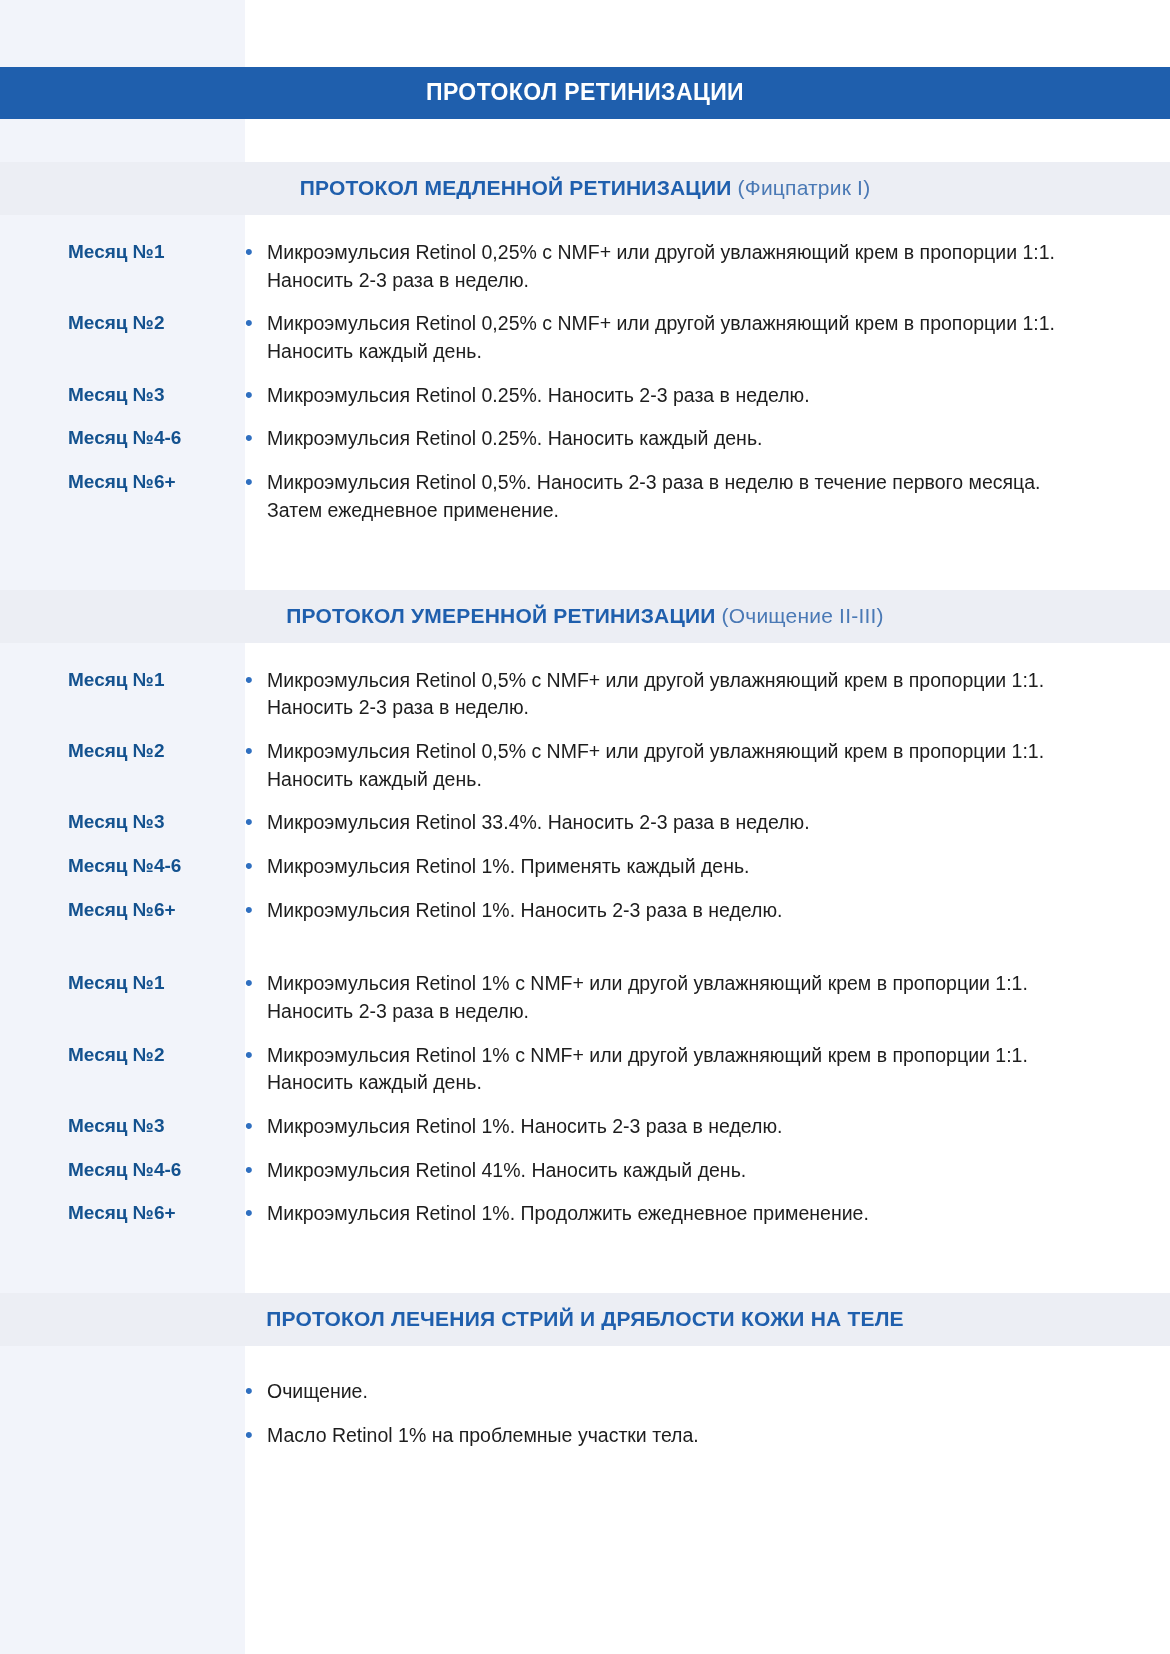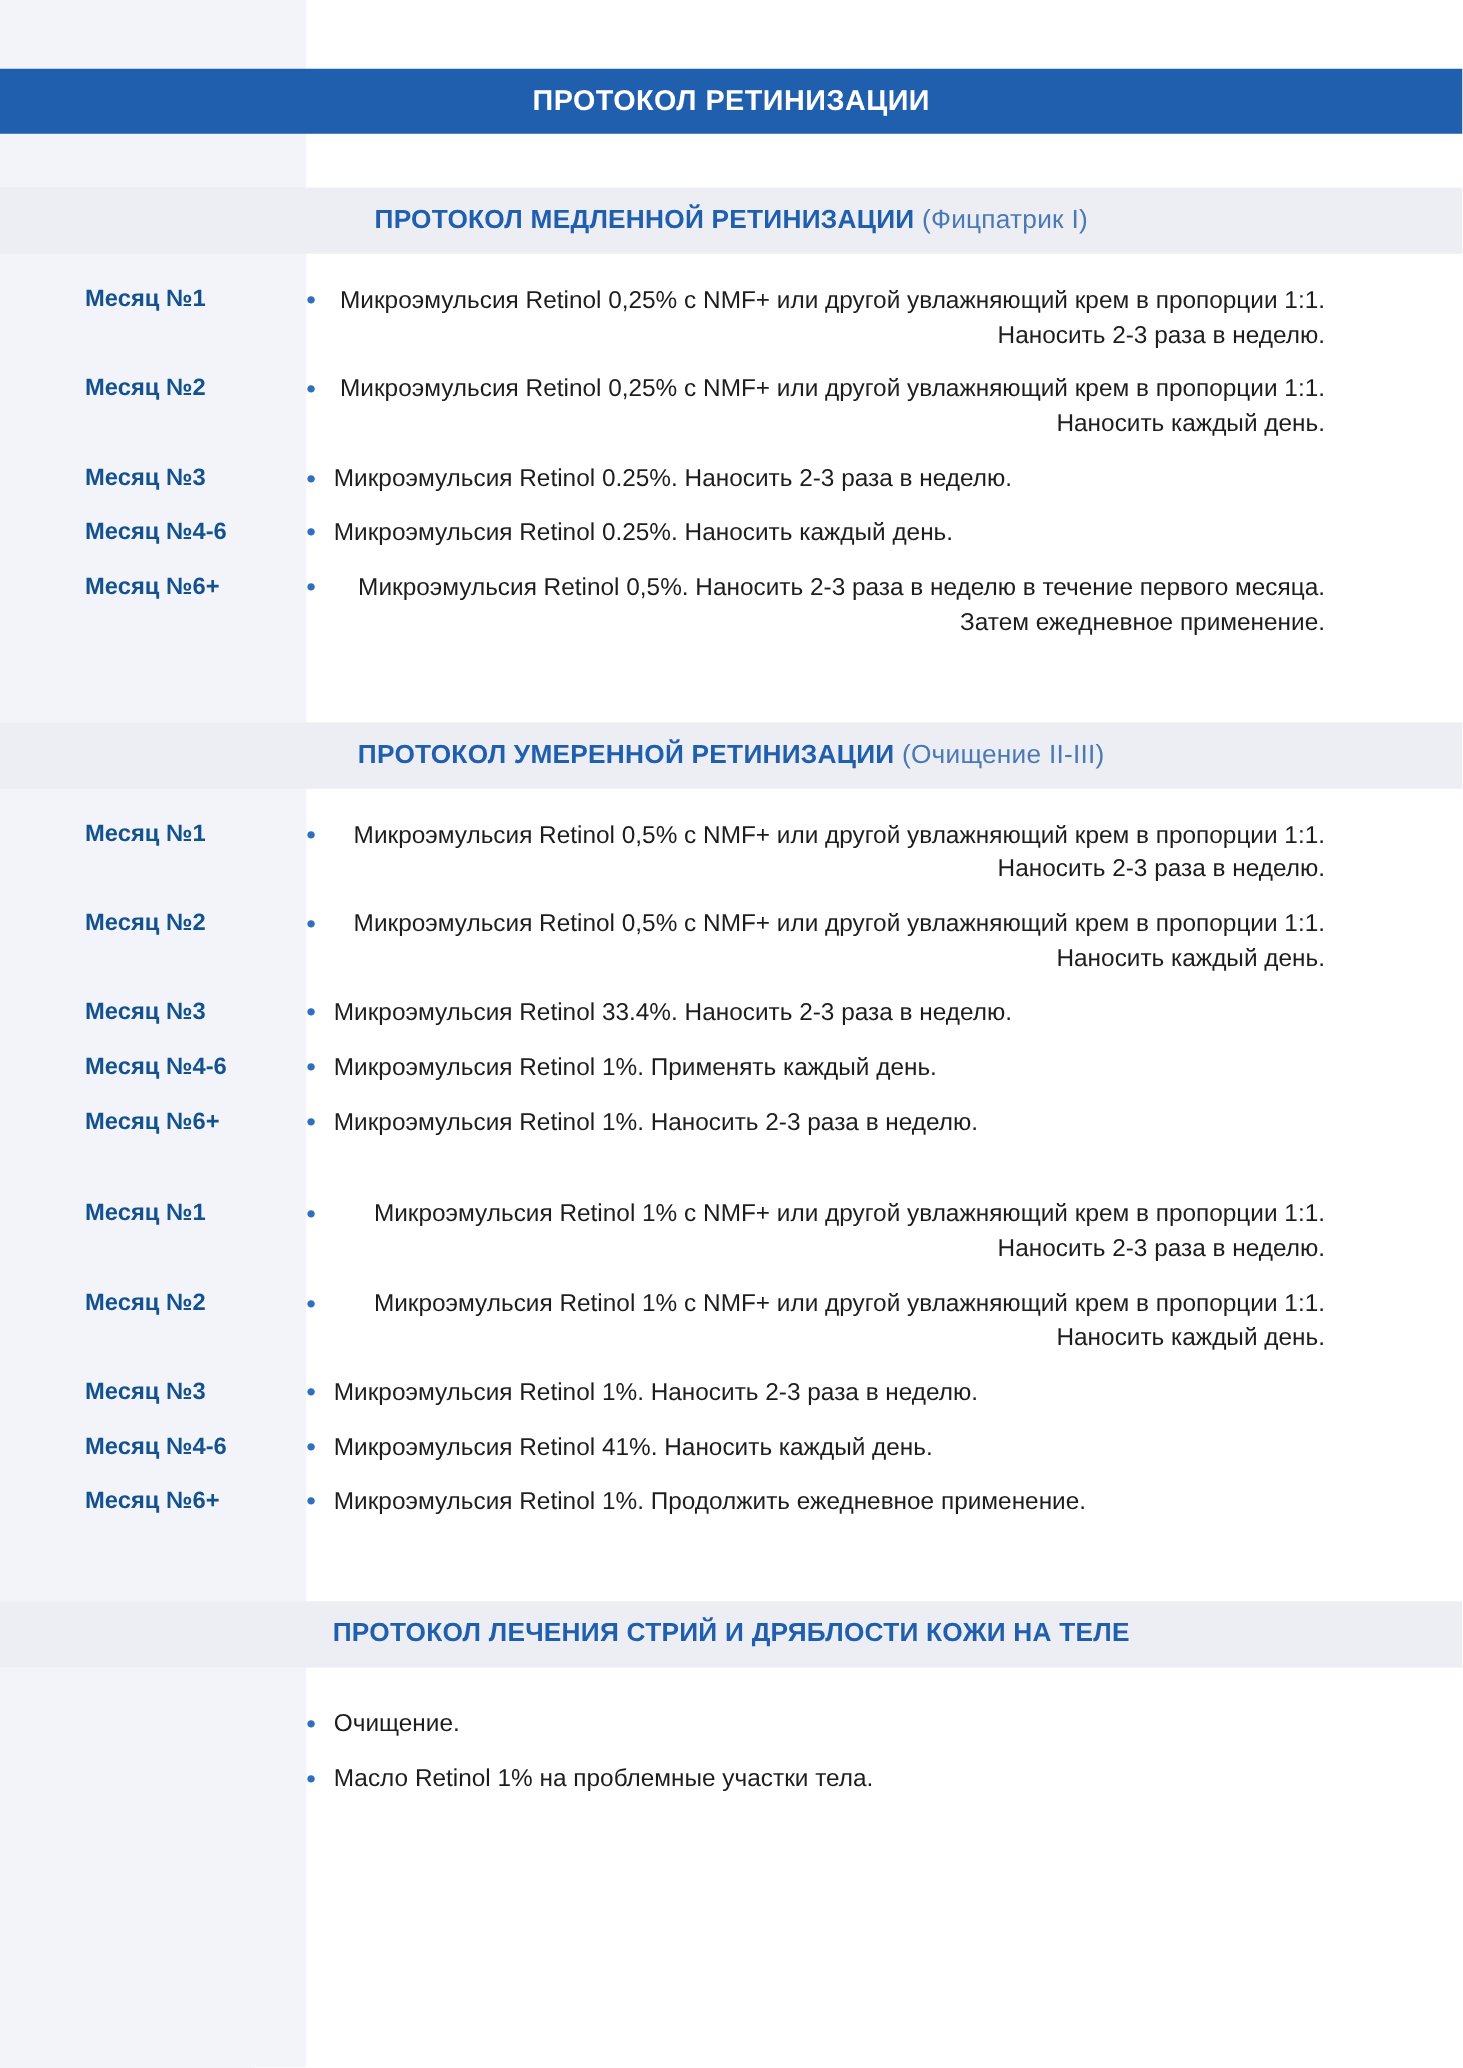--- a/index.html
+++ b/index.html
@@ -37,21 +37,21 @@
   }
   
   .main-title {
     background: #1f5fad;
     color: #ffffff;
     text-align: center;
     font-weight: bold;
     font-size: 23px;
     letter-spacing: 0.4px;
     padding: 12px 10px 13px;
-    margin: 0 0 0 0;
+    margin: 12px 0 0 0;
   }
   
   .section-header {
     background: #eceef4;
     text-align: center;
     padding: 14px 10px 15px;
     color: #1f5fad;
     font-weight: bold;
     font-size: 21px;
     letter-spacing: 0.2px;
@@ -94,21 +94,20 @@
     line-height: 20px;
     width: 22px;
     flex: 0 0 22px;
     padding-top: 3px;
     text-align: left;
   }
   .desc-text {
     font-size: 19.5px;
     line-height: 1.42;
     color: #1d1d1d;
-    text-align: right;
   }
   
   .body-list {
     padding: 24px 0 20px 0;
   }
   .body-list .row .month { color: transparent; }
   .spacer-bottom { height: 120px; }
 </style>
 </head>
 <body>

